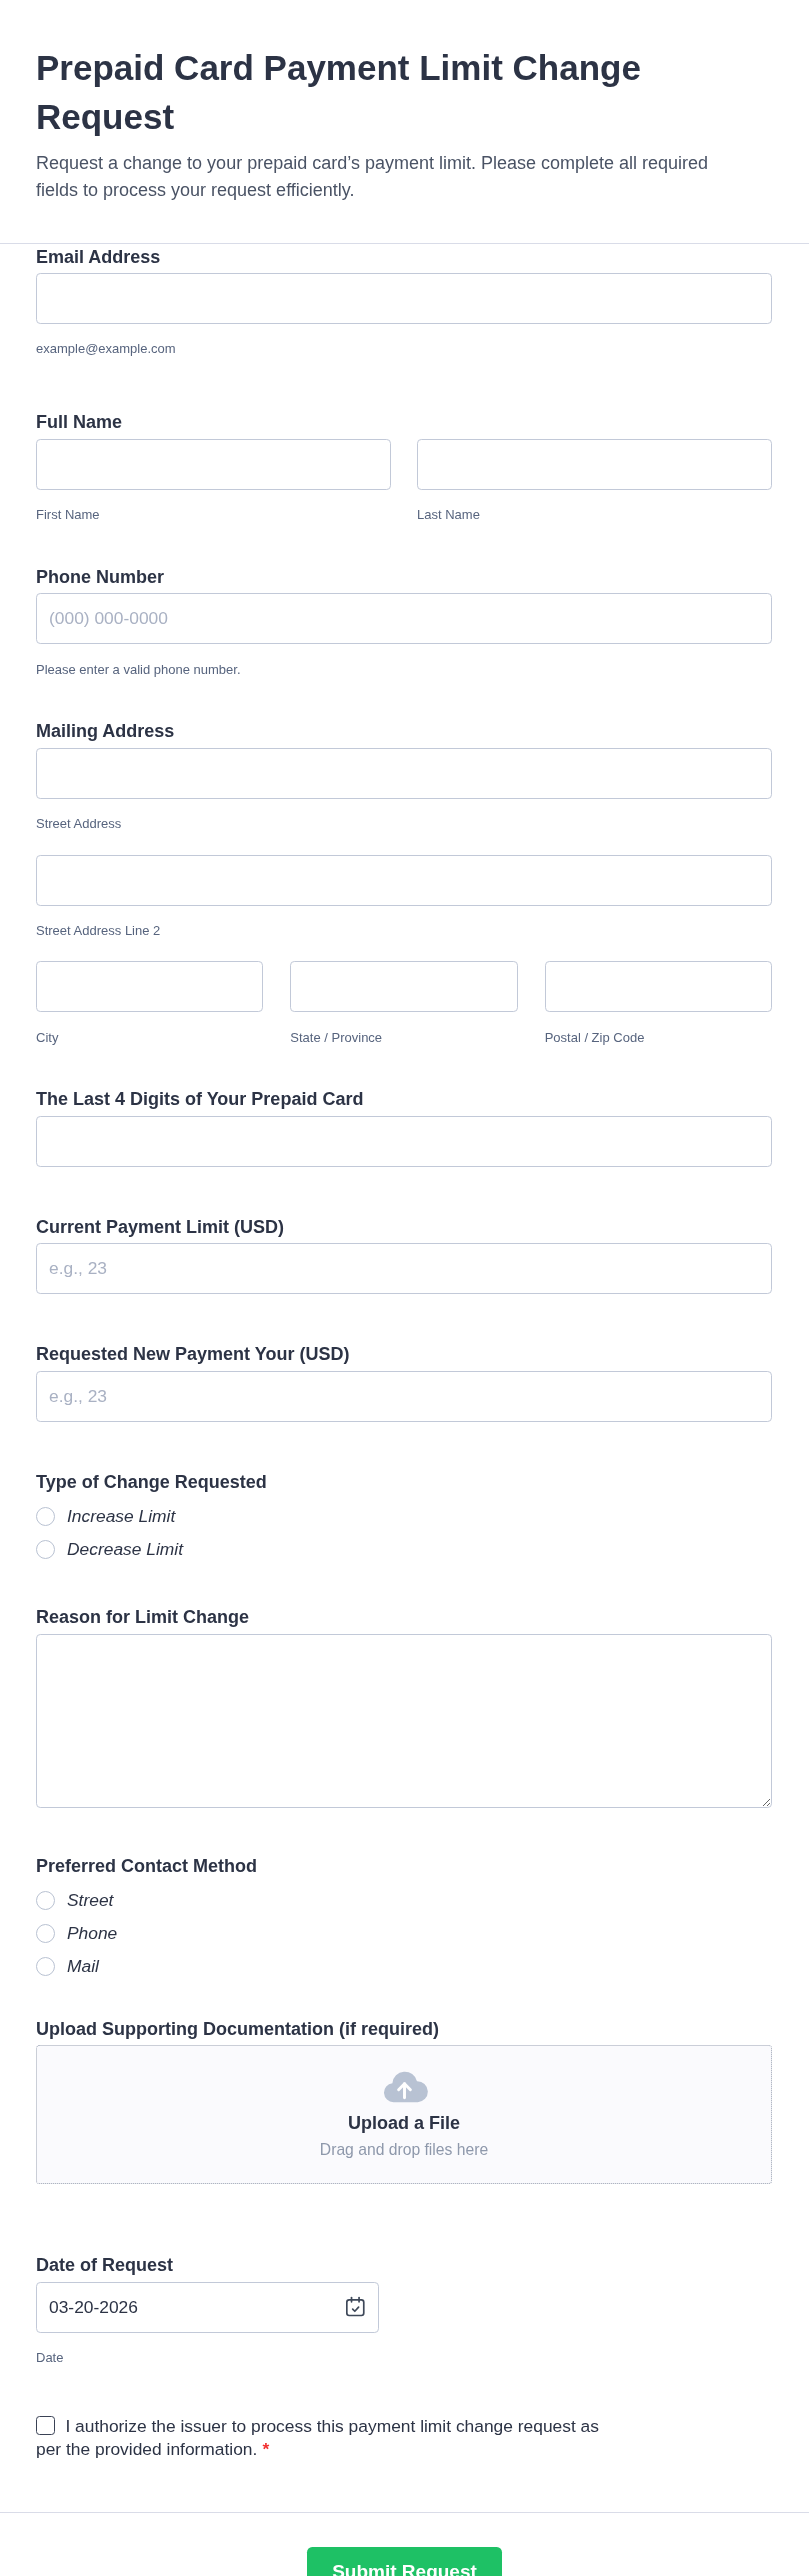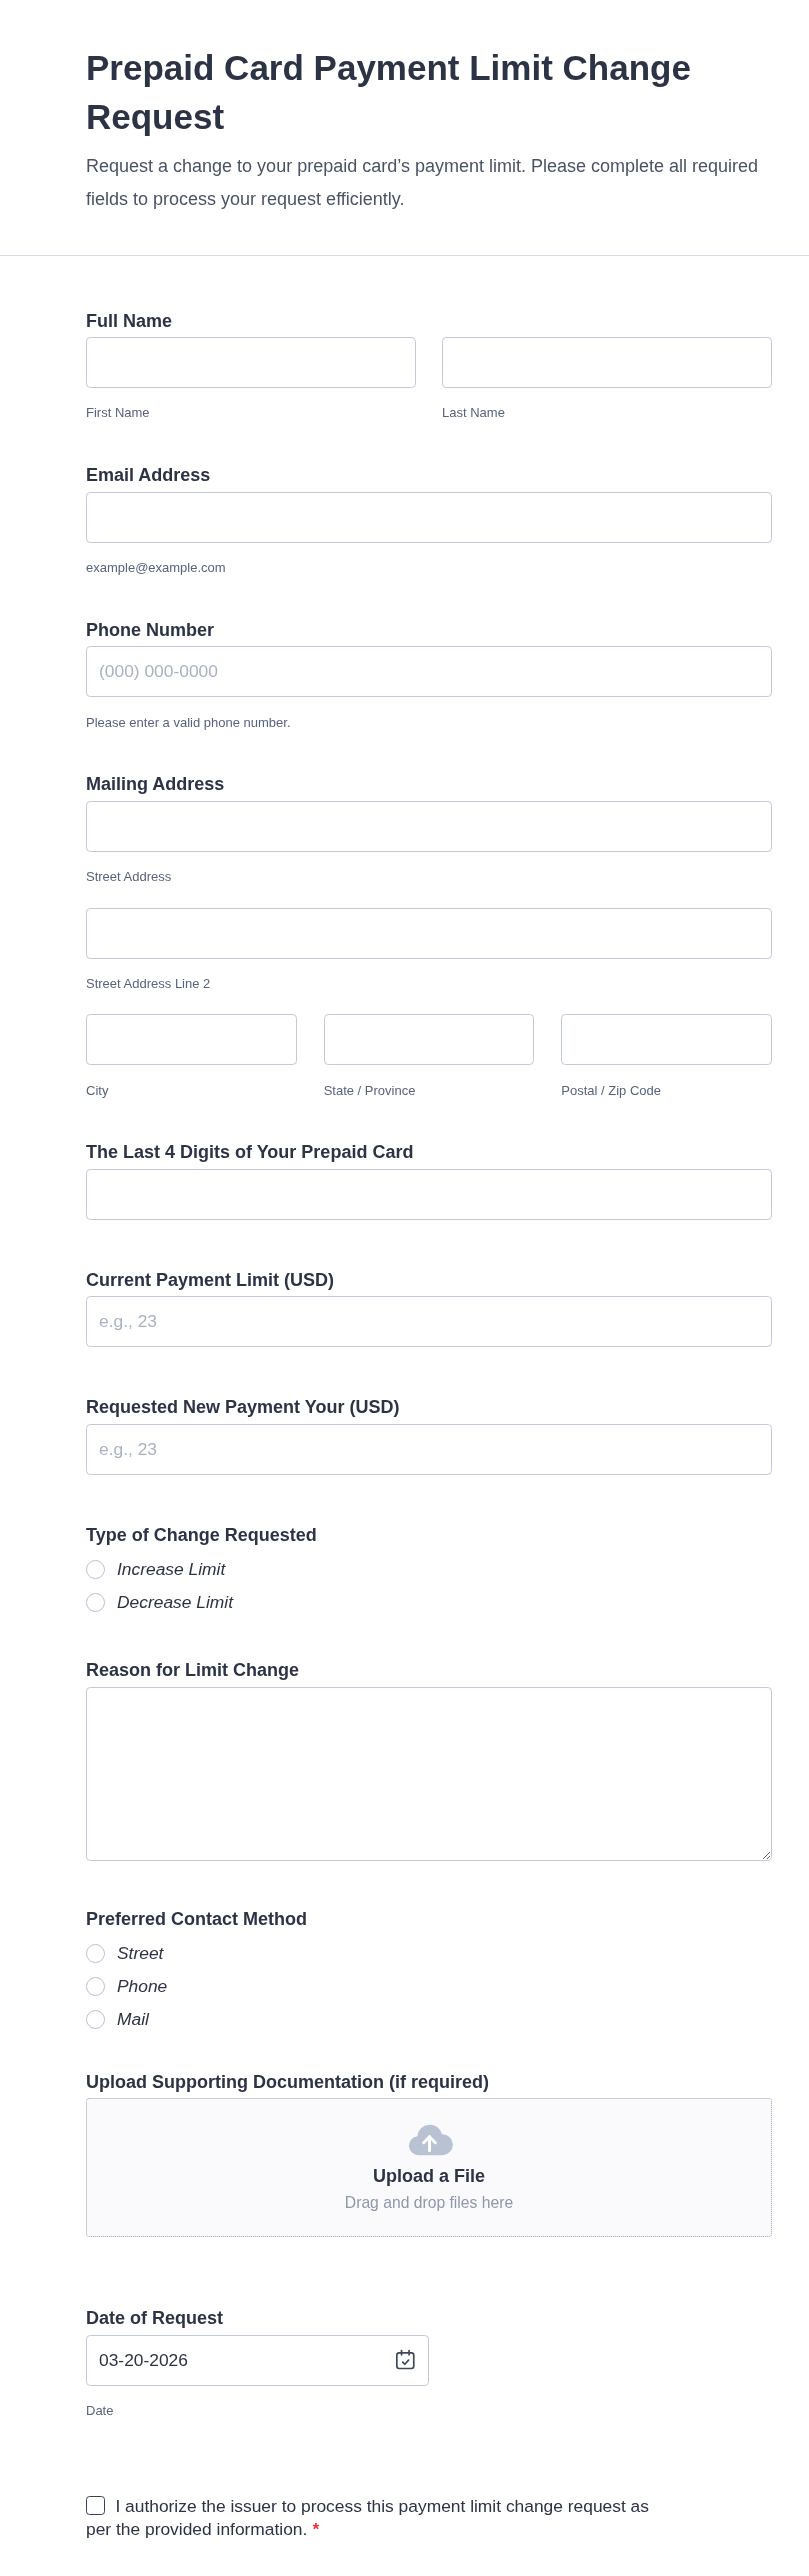--- a/index.html
+++ b/index.html
@@ -6,37 +6,37 @@
   html, body { margin: 0; padding: 0; }
   body {
     width: 809px;
     height: 2576px;
     background: #ffffff;
     font-family: "Liberation Sans", sans-serif;
     color: #2c3345;
     overflow: hidden;
   }
   .page { padding-top: 43px; }
-  .pad { padding-left: 86px; padding-right: 37px; }
+  .pad { padding-left: 36px; padding-right: 37px; }
 
   
   .form-title {
     margin: 0;
     max-width: 715px;
     font-size: 35px;
     line-height: 49px;
     font-weight: 700;
     color: #2c3345;
     letter-spacing: 0;
   }
   .form-desc {
     margin: 8.7px 0 0 0;
     max-width: 715px;
     font-size: 18px;
-    line-height: 33px;
+    line-height: 27px;
     color: #4a5365;
   }
   .divider {
     width: 100%;
     height: 0.9px;
     background: #d9dce8;
     border: 0;
     margin: 0;
   }
   .divider.top { margin-top: 39px; }
@@ -138,21 +138,21 @@
     position: absolute;
     right: 12px; top: 50%;
     transform: translateY(-50%);
     color: #3e4859;
     pointer-events: auto;
   }
 
   
   .auth {
     display: block;
-    margin-top: 76px;
+    margin-top: 49px;
     max-width: 661px;
     font-size: 17.4px;
     line-height: 23.5px;
     color: #2c3345;
     cursor: pointer;
   }
   .checkbox {
     display: inline-block;
     width: 19px; height: 19px;
     border: 1.7px solid #3a4255;
@@ -188,38 +188,38 @@
 <div class="page">
 
   <div class="pad">
     <h1 class="form-title">Prepaid Card Payment Limit Change Request</h1>
     <p class="form-desc">Request a change to your prepaid card’s payment limit. Please complete all required fields to process your request efficiently.</p>
   </div>
   <div class="divider top"></div>
 
   <div class="form-body pad" style="width:809px;">
 
-    <div class="field first-field gap-std">
-      <span class="label">Full Name</span>
-      <div class="grid-2">
-        <div>
-          <input type="text" style="">
-          <div class="sublabel">First Name</div>
-        </div>
-        <div>
-          <input type="text" style="">
-          <div class="sublabel">Last Name</div>
-        </div>
-      </div>
-    </div>
-
     <div class="field gap-std">
       <span class="label">Email Address</span>
       <input type="text" class="half" style="">
       <div class="sublabel">example@example.com</div>
+    </div>
+
+    <div class="field first-field gap-std">
+      <span class="label">Full Name</span>
+      <div class="grid-2">
+        <div>
+          <input type="text" style="">
+          <div class="sublabel">First Name</div>
+        </div>
+        <div>
+          <input type="text" style="">
+          <div class="sublabel">Last Name</div>
+        </div>
+      </div>
     </div>
 
     <div class="field gap-std">
       <span class="label">Phone Number</span>
       <input type="text" class="half" placeholder="(000) 000-0000" style="">
       <div class="sublabel">Please enter a valid phone number.</div>
     </div>
 
     <div class="field gap-std">
       <span class="label">Mailing Address</span>

